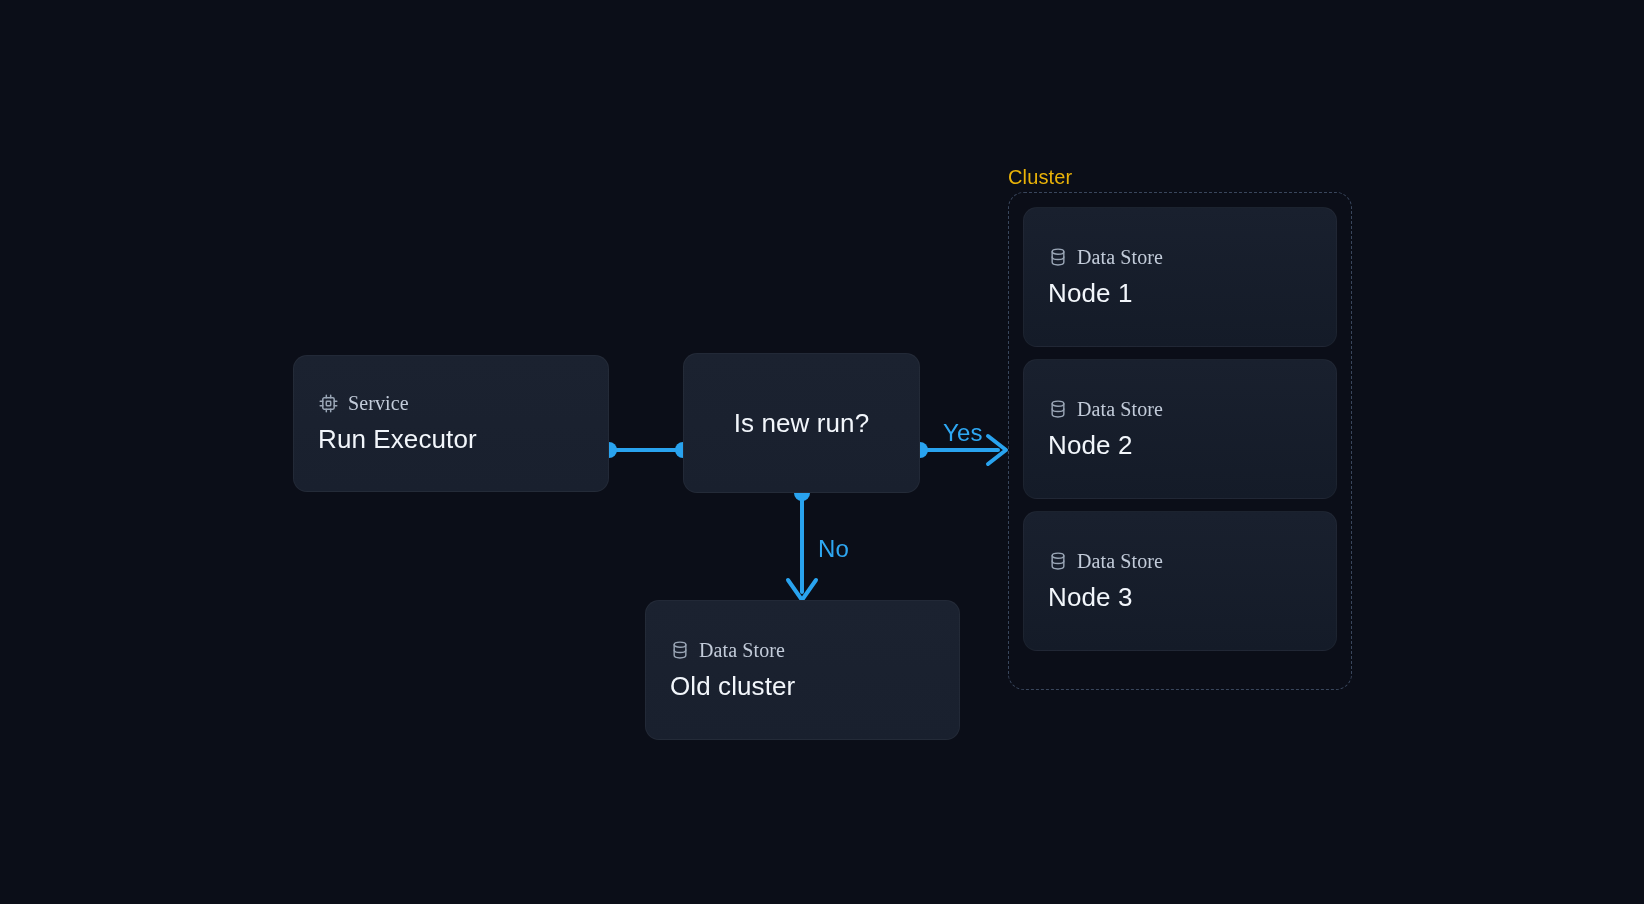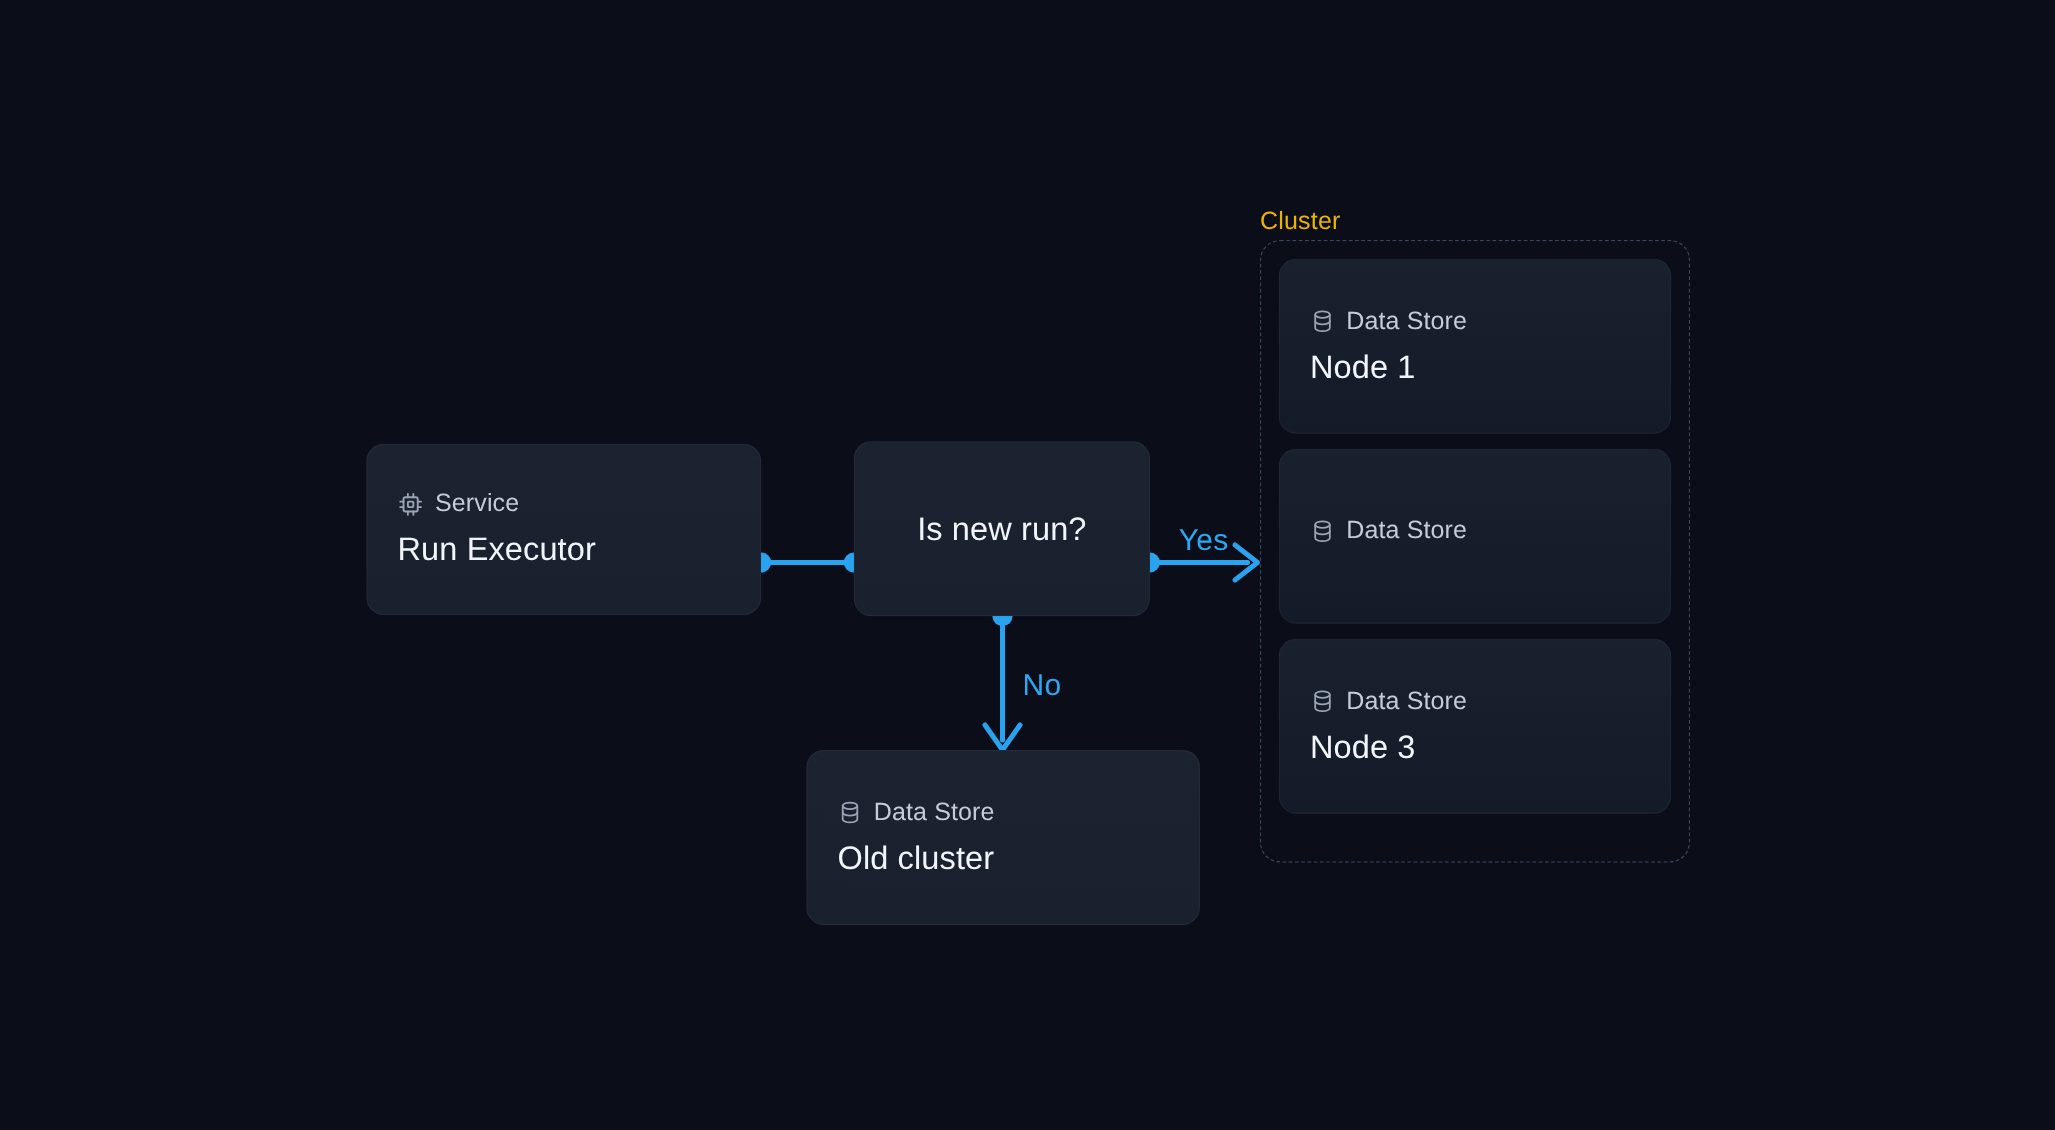--- a/index.html
+++ b/index.html
@@ -20,20 +20,21 @@
     display:flex;
     flex-direction:column;
     justify-content:center;
     padding:0 24px;
   }
   .node-head {
     display:flex;
     align-items:center;
     gap:9px;
     margin-bottom:9px;
+    font-family:Liberation Serif, serif;
   }
   .node-kind {
     font-size:20px;
     color:#c3ccda;
     letter-spacing:0.1px;
     white-space:nowrap;
   }
   .node-title {
     font-size:26px;
     color:#f2f6fb;
@@ -182,20 +183,21 @@
     <div class="node-head">
       <svg class="ico" width="20" height="20" viewBox="0 0 24 24">
         <g fill="none" stroke="#9aa6b6" stroke-width="1.7" stroke-linecap="round" stroke-linejoin="round">
           <ellipse cx="12" cy="5.6" rx="7" ry="3.1"></ellipse>
           <path d="M5 5.6v12.8c0 1.7 3.1 3.1 7 3.1s7-1.4 7-3.1V5.6"></path>
           <path d="M5 11.9c0 1.7 3.1 3.1 7 3.1s7-1.4 7-3.1"></path>
         </g>
       </svg>
       <span class="node-kind">Data Store</span>
     </div>
+    <div class="node-title">Node 2</div>
   </div>
 
   <div class="cluster-node" style="left:1023px; top:511px; width:314px; height:140px;">
     <div class="node-head">
       <svg class="ico" width="20" height="20" viewBox="0 0 24 24">
         <g fill="none" stroke="#9aa6b6" stroke-width="1.7" stroke-linecap="round" stroke-linejoin="round">
           <ellipse cx="12" cy="5.6" rx="7" ry="3.1"></ellipse>
           <path d="M5 5.6v12.8c0 1.7 3.1 3.1 7 3.1s7-1.4 7-3.1V5.6"></path>
           <path d="M5 11.9c0 1.7 3.1 3.1 7 3.1s7-1.4 7-3.1"></path>
         </g>

